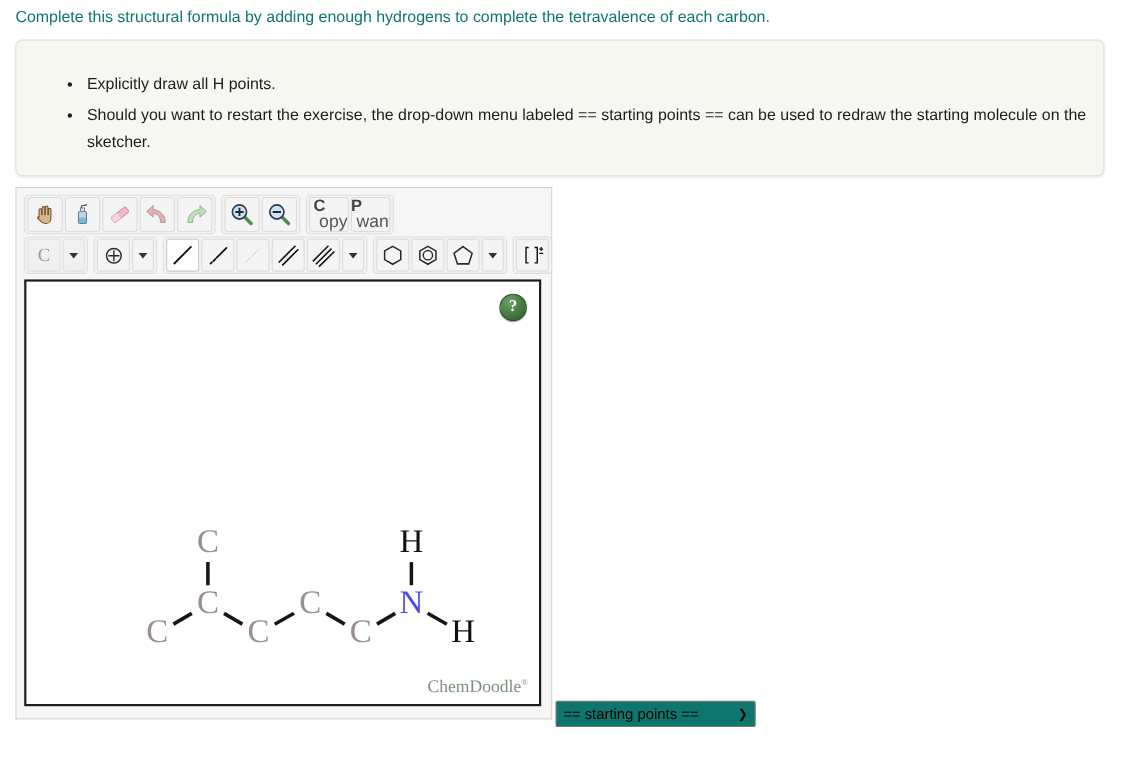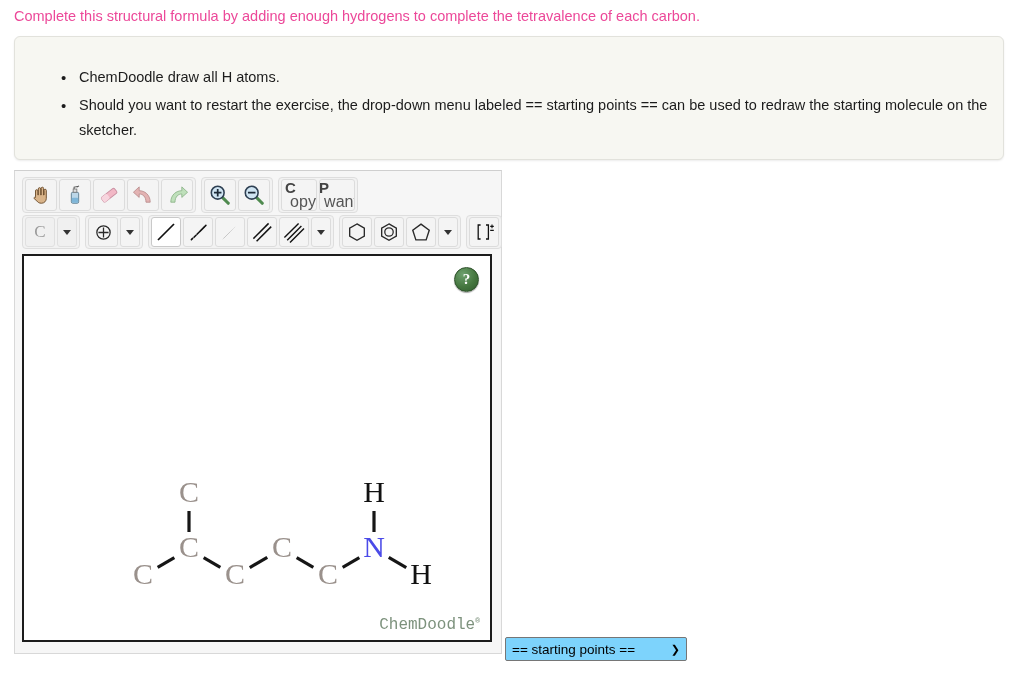--- a/index.html
+++ b/index.html
@@ -17,21 +17,21 @@
     overflow: hidden;
   }
 
   
   .prompt {
     position: absolute;
     left: 14px;
     top: 7px;
     font-size: 14.5px;
     line-height: 18px;
-    color: #ec4899;
+    color: #0f766e;
     white-space: nowrap;
   }
 
   
   .instructions {
     position: absolute;
     left: 14px;
     top: 36px;
     width: 990px;
     height: 124px;
@@ -184,21 +184,21 @@
     align-items: center;
     justify-content: center;
     box-shadow: 0 1px 1px rgba(0,0,0,0.35);
   }
   .chemdoodle {
     position: absolute;
     right: 10px;
     bottom: 6px;
     color: #7d927d;
     font-size: 16px;
-    font-family: Liberation Mono, monospace;
+    font-family: Liberation Serif, serif;
   }
   .chemdoodle sup { font-size: 8px; }
 
   .molsvg {
     position: absolute;
     left: 0; top: 0;
   }
   .atomlabel {
     font-family: "Liberation Serif", serif;
     font-size: 30px;
@@ -207,21 +207,21 @@
   }
 
   
   .startpoints {
     position: absolute;
     left: 505px;
     top: 637px;
     width: 182px;
     height: 24px;
     box-sizing: border-box;
-    background: #7dd3fc;
+    background: #0f766e;
     border: 1px solid #767676;
     border-radius: 2px;
     font-family: "Liberation Sans", sans-serif;
     font-size: 13.5px;
     color: #000;
     display: flex;
     align-items: center;
     padding: 0 6px;
     justify-content: space-between;
   }
@@ -232,21 +232,21 @@
 </style>
 </head>
 <body>
 
 <div class="prompt">Complete this structural formula by adding enough hydrogens to complete the tetravalence of each carbon.</div>
 
 <div class="instructions">
   <ul>
     <li>
       <span class="bullet">•</span>
-      <span>ChemDoodle draw all H atoms.</span>
+      <span>Explicitly draw all H points.</span>
     </li>
     <li>
       <span class="bullet">•</span>
       <span>Should you want to restart the exercise, the drop-down menu labeled == starting points == can be used to redraw the starting molecule on the sketcher.</span>
     </li>
   </ul>
 </div>
 
 <div class="sketcher">
 

